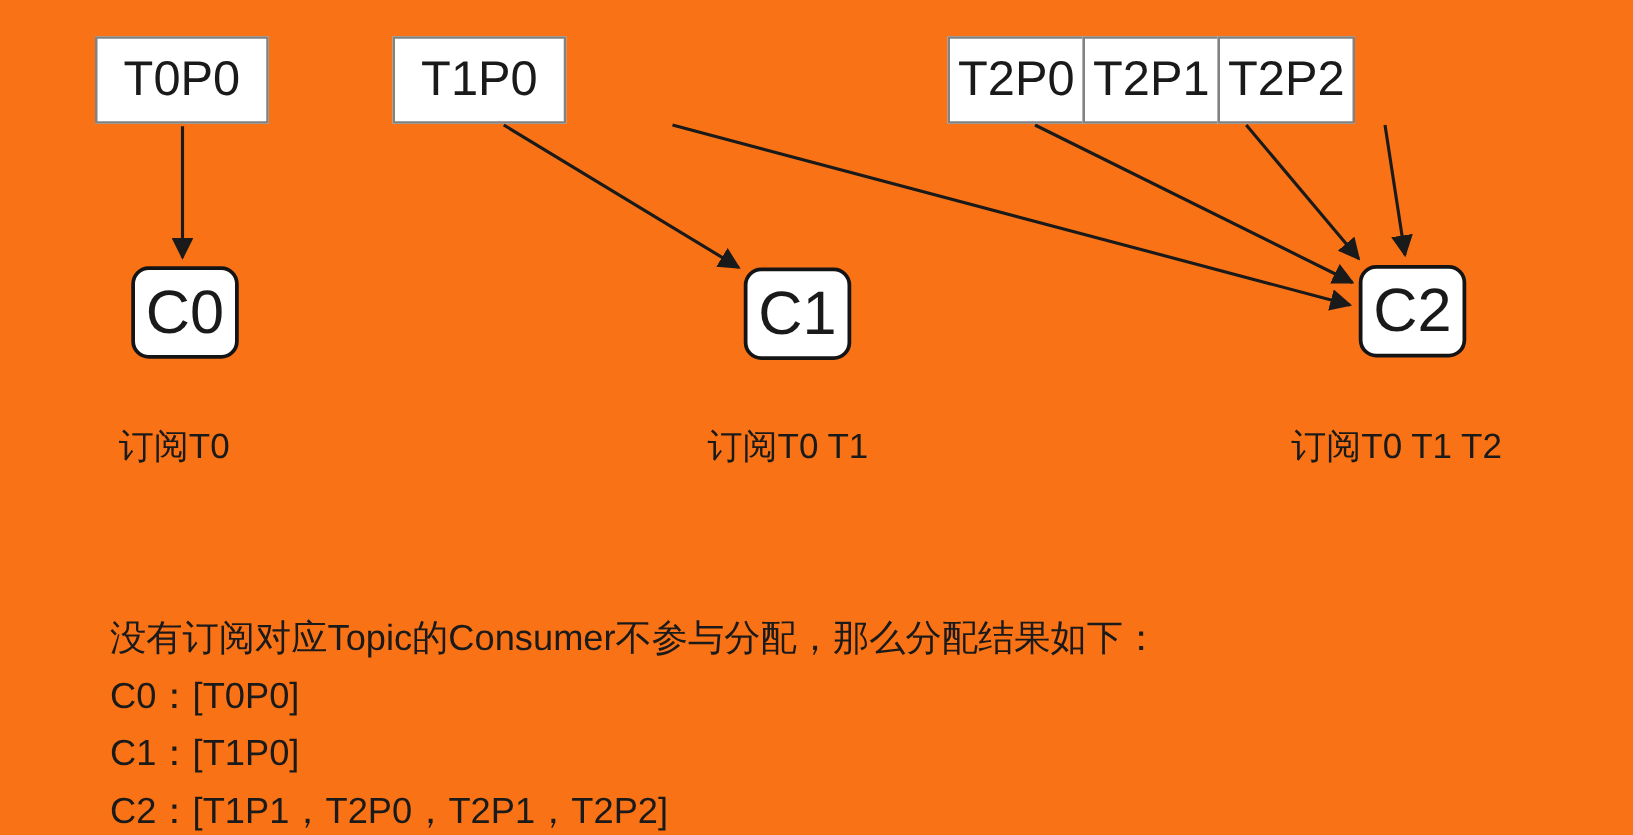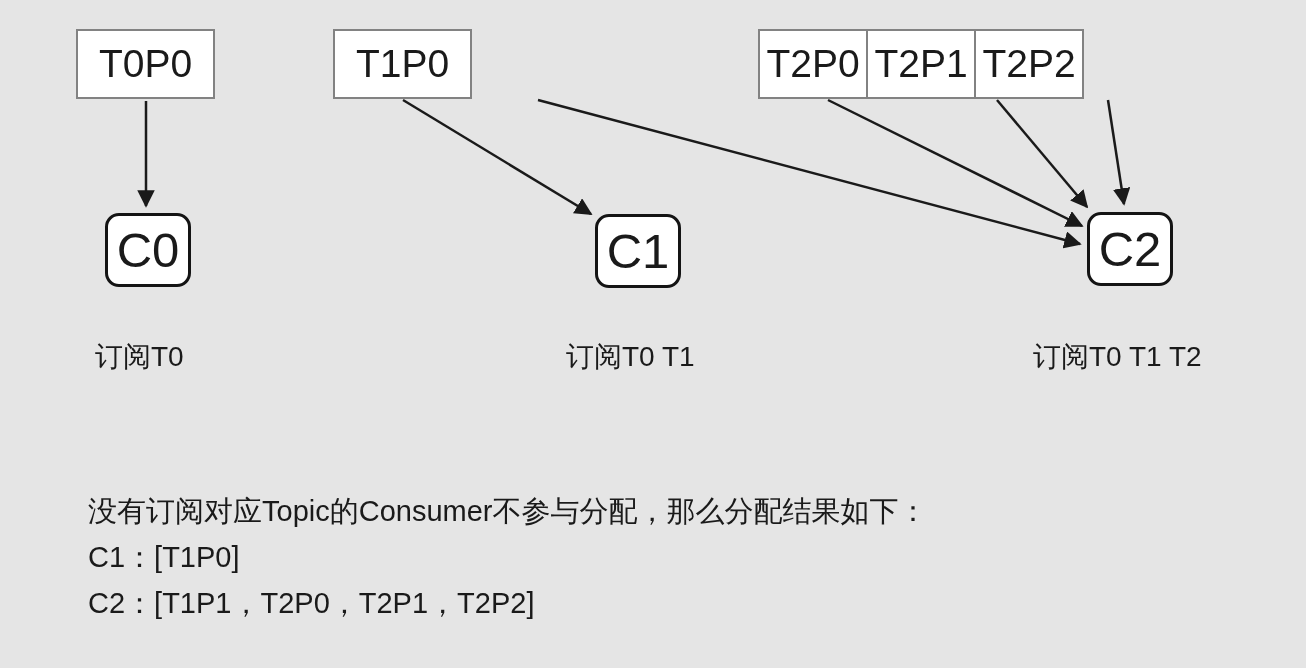--- a/index.html
+++ b/index.html
@@ -6,21 +6,21 @@
     margin: 0;
     padding: 0;
     background: #ffffff;
     font-family: "Liberation Sans", sans-serif;
     color: #1a1a1a;
   }
   .stage {
     position: relative;
     width: 1306px;
     height: 668px;
-    background: #e5e5e5;
+    background: #f97316;
     overflow: hidden;
   }
   .arrows {
     position: absolute;
     left: 0; top: 0;
     z-index: 1;
   }
   .pgroup {
     position: absolute;
     top: 29px;
@@ -89,37 +89,38 @@
     <line x1="538" y1="100" x2="1080" y2="244" stroke="#1a1a1a" stroke-width="2.5" marker-end="url(#ah)"></line>
     <line x1="828" y1="100" x2="1082" y2="226" stroke="#1a1a1a" stroke-width="2.5" marker-end="url(#ah)"></line>
     <line x1="997" y1="100" x2="1087" y2="207" stroke="#1a1a1a" stroke-width="2.5" marker-end="url(#ah)"></line>
     <line x1="1108" y1="100" x2="1124" y2="204" stroke="#1a1a1a" stroke-width="2.5" marker-end="url(#ah)"></line>
   </svg>
 
   <div class="pgroup" style="left:76px">
     <div class="pcell">T0P0</div>
   </div>
 
-  <div class="pgroup" style="left:333px">
+  <div class="pgroup" style="left:314px">
     <div class="pcell">T1P0</div>
   </div>
 
   <div class="pgroup pgroup3" style="left:758px">
     <div class="pcell">T2P0</div>
     <div class="pcell">T2P1</div>
     <div class="pcell">T2P2</div>
   </div>
 
   <div class="consumer" style="left:105px; top:213px">C0</div>
   <div class="consumer" style="left:595px; top:214px">C1</div>
   <div class="consumer" style="left:1087px; top:212px">C2</div>
 
   <div class="sub" style="left:95px">订阅T0</div>
   <div class="sub" style="left:566px">订阅T0 T1</div>
   <div class="sub" style="left:1033px">订阅T0 T1 T2</div>
 
   <div class="caption">
     <div class="cap-line">没有订阅对应Topic的Consumer不参与分配，那么分配结果如下：</div>
+    <div class="cap-line">C0：[T0P0]</div>
     <div class="cap-line">C1：[T1P0]</div>
     <div class="cap-line">C2：[T1P1，T2P0，T2P1，T2P2]</div>
   </div>
 
 </div>
 
 </body></html>

